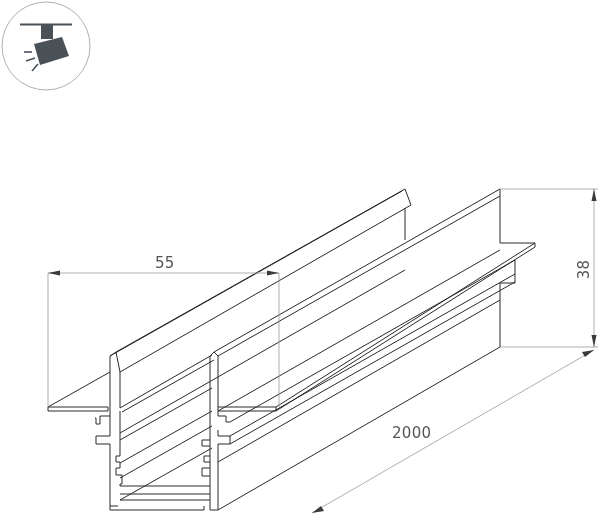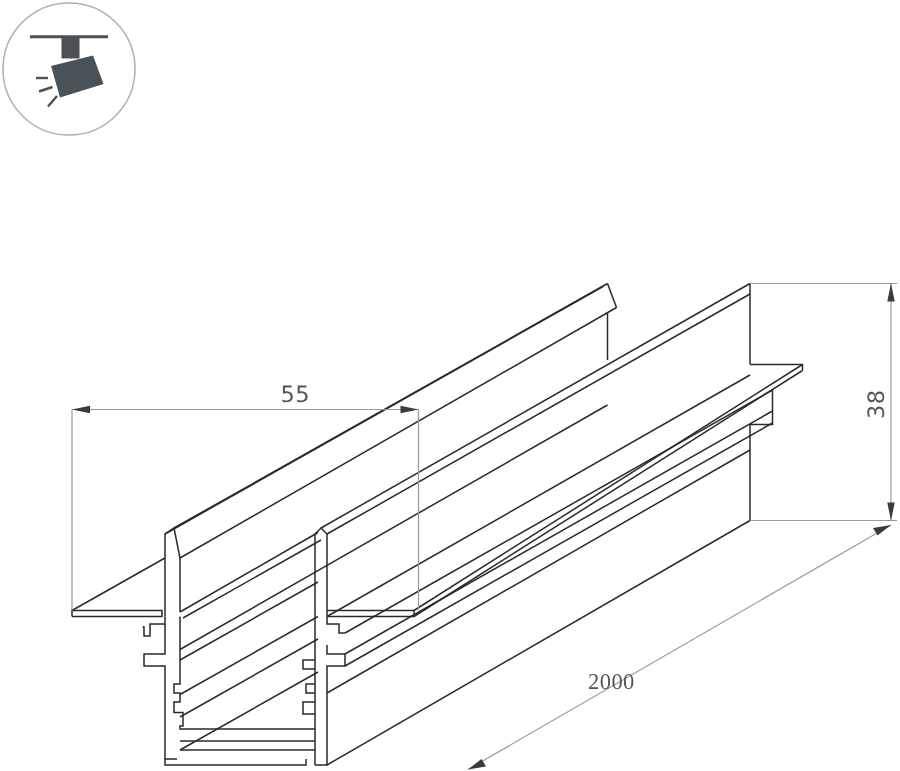--- a/index.html
+++ b/index.html
@@ -1,21 +1,21 @@
 <!DOCTYPE html>
 <html><head>
   <meta charset="utf-8">
   <style>
     html, body { margin: 0; padding: 0; background: #ffffff; }
     body { width: 600px; height: 514px; position: relative; overflow: hidden; font-family: "Liberation Sans", sans-serif; }
     .icon-badge { position: absolute; left: 0; top: 0; width: 92px; height: 92px; }
     svg.drawing { position: absolute; left: 0; top: 0; width: 600px; height: 514px; }
     .dim-label { position: absolute; font-family: "DejaVu Sans", sans-serif; font-size: 15px; color: #555555; line-height: 1; letter-spacing: 0.3px; }
-    .dim-55 { left: 155px; top: 256px; margin-left: 32px; }
-    .dim-2000 { left: 392px; top: 448px; font-family: Liberation Serif, serif; }
+    .dim-55 { left: 155px; top: 256px; }
+    .dim-2000 { left: 392px; top: 426px; }
     .dim-38 { left: 575px; top: 262px; transform: rotate(-90deg); transform-origin: center; }
   </style>
 </head>
 <body>
 
 <svg class="icon-badge" viewBox="0 0 92 92">
   <circle cx="46" cy="46" r="44" fill="#ffffff" stroke="#b0b0b0" stroke-width="1"></circle>
   <line x1="20" y1="24.5" x2="72" y2="24.5" stroke="#4a5157" stroke-width="2"></line>
   <rect x="41" y="25" width="12" height="14" fill="#4a5157"></rect>
   <polygon points="34,44 62,37 69,56 40,65" fill="#4a5157"></polygon>

